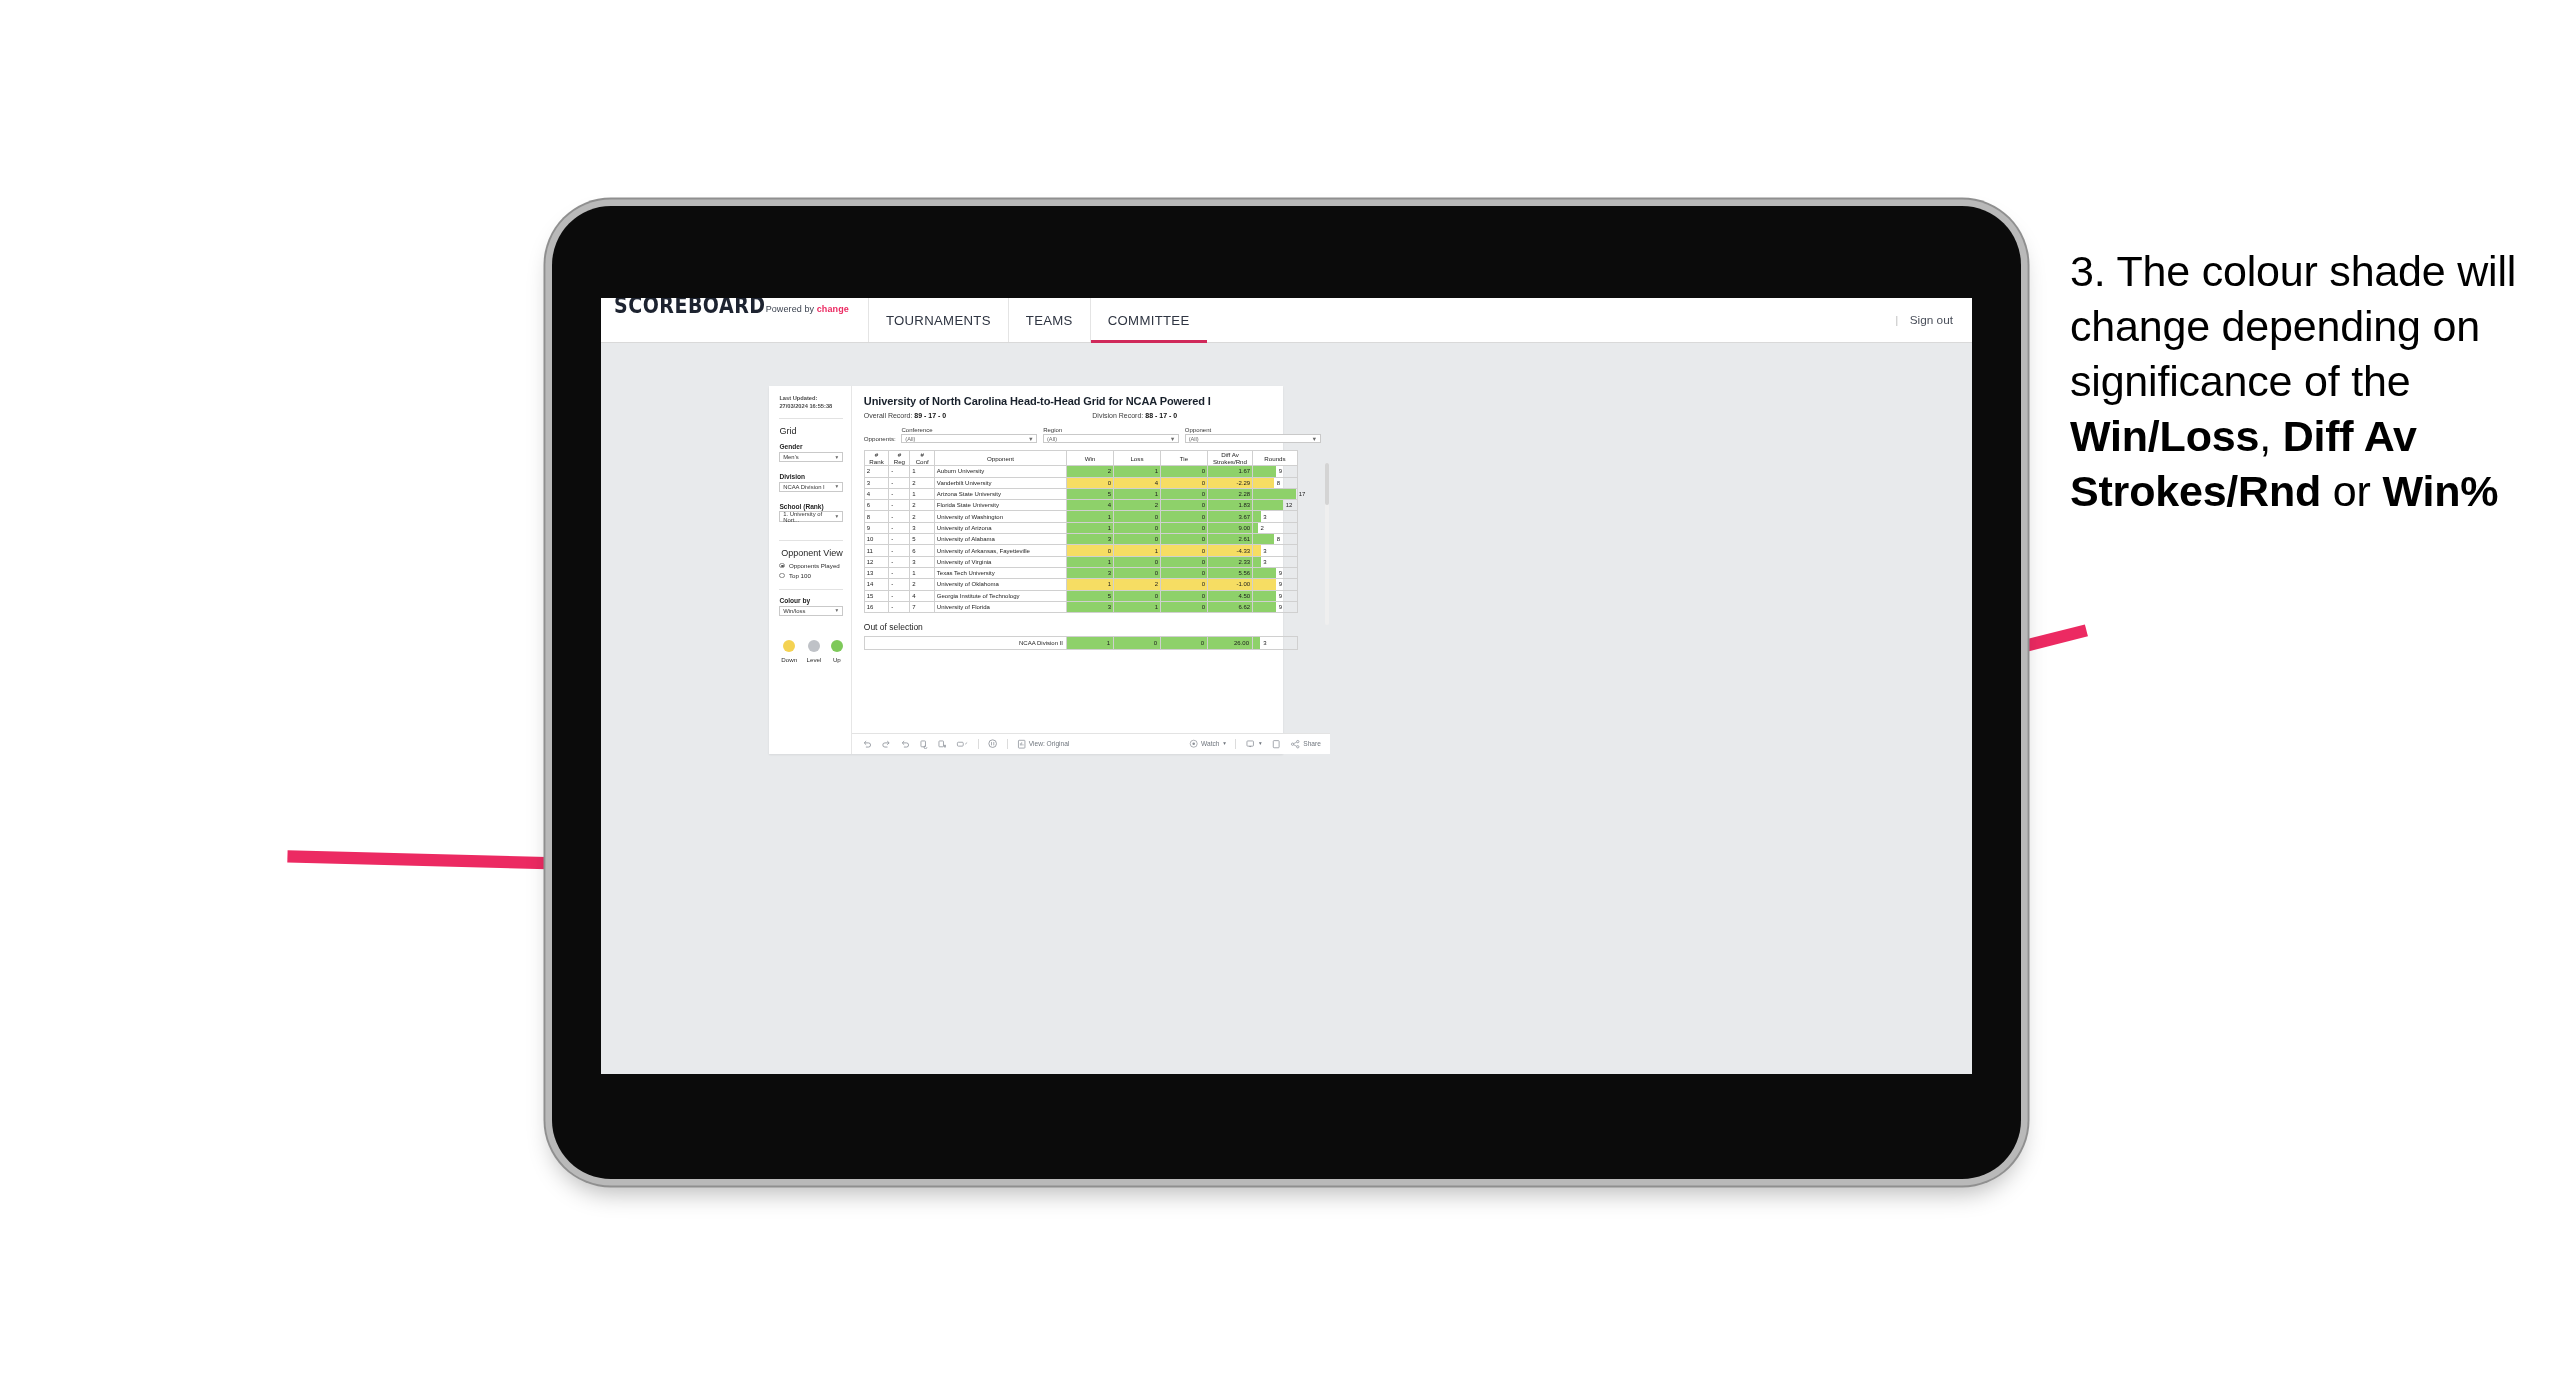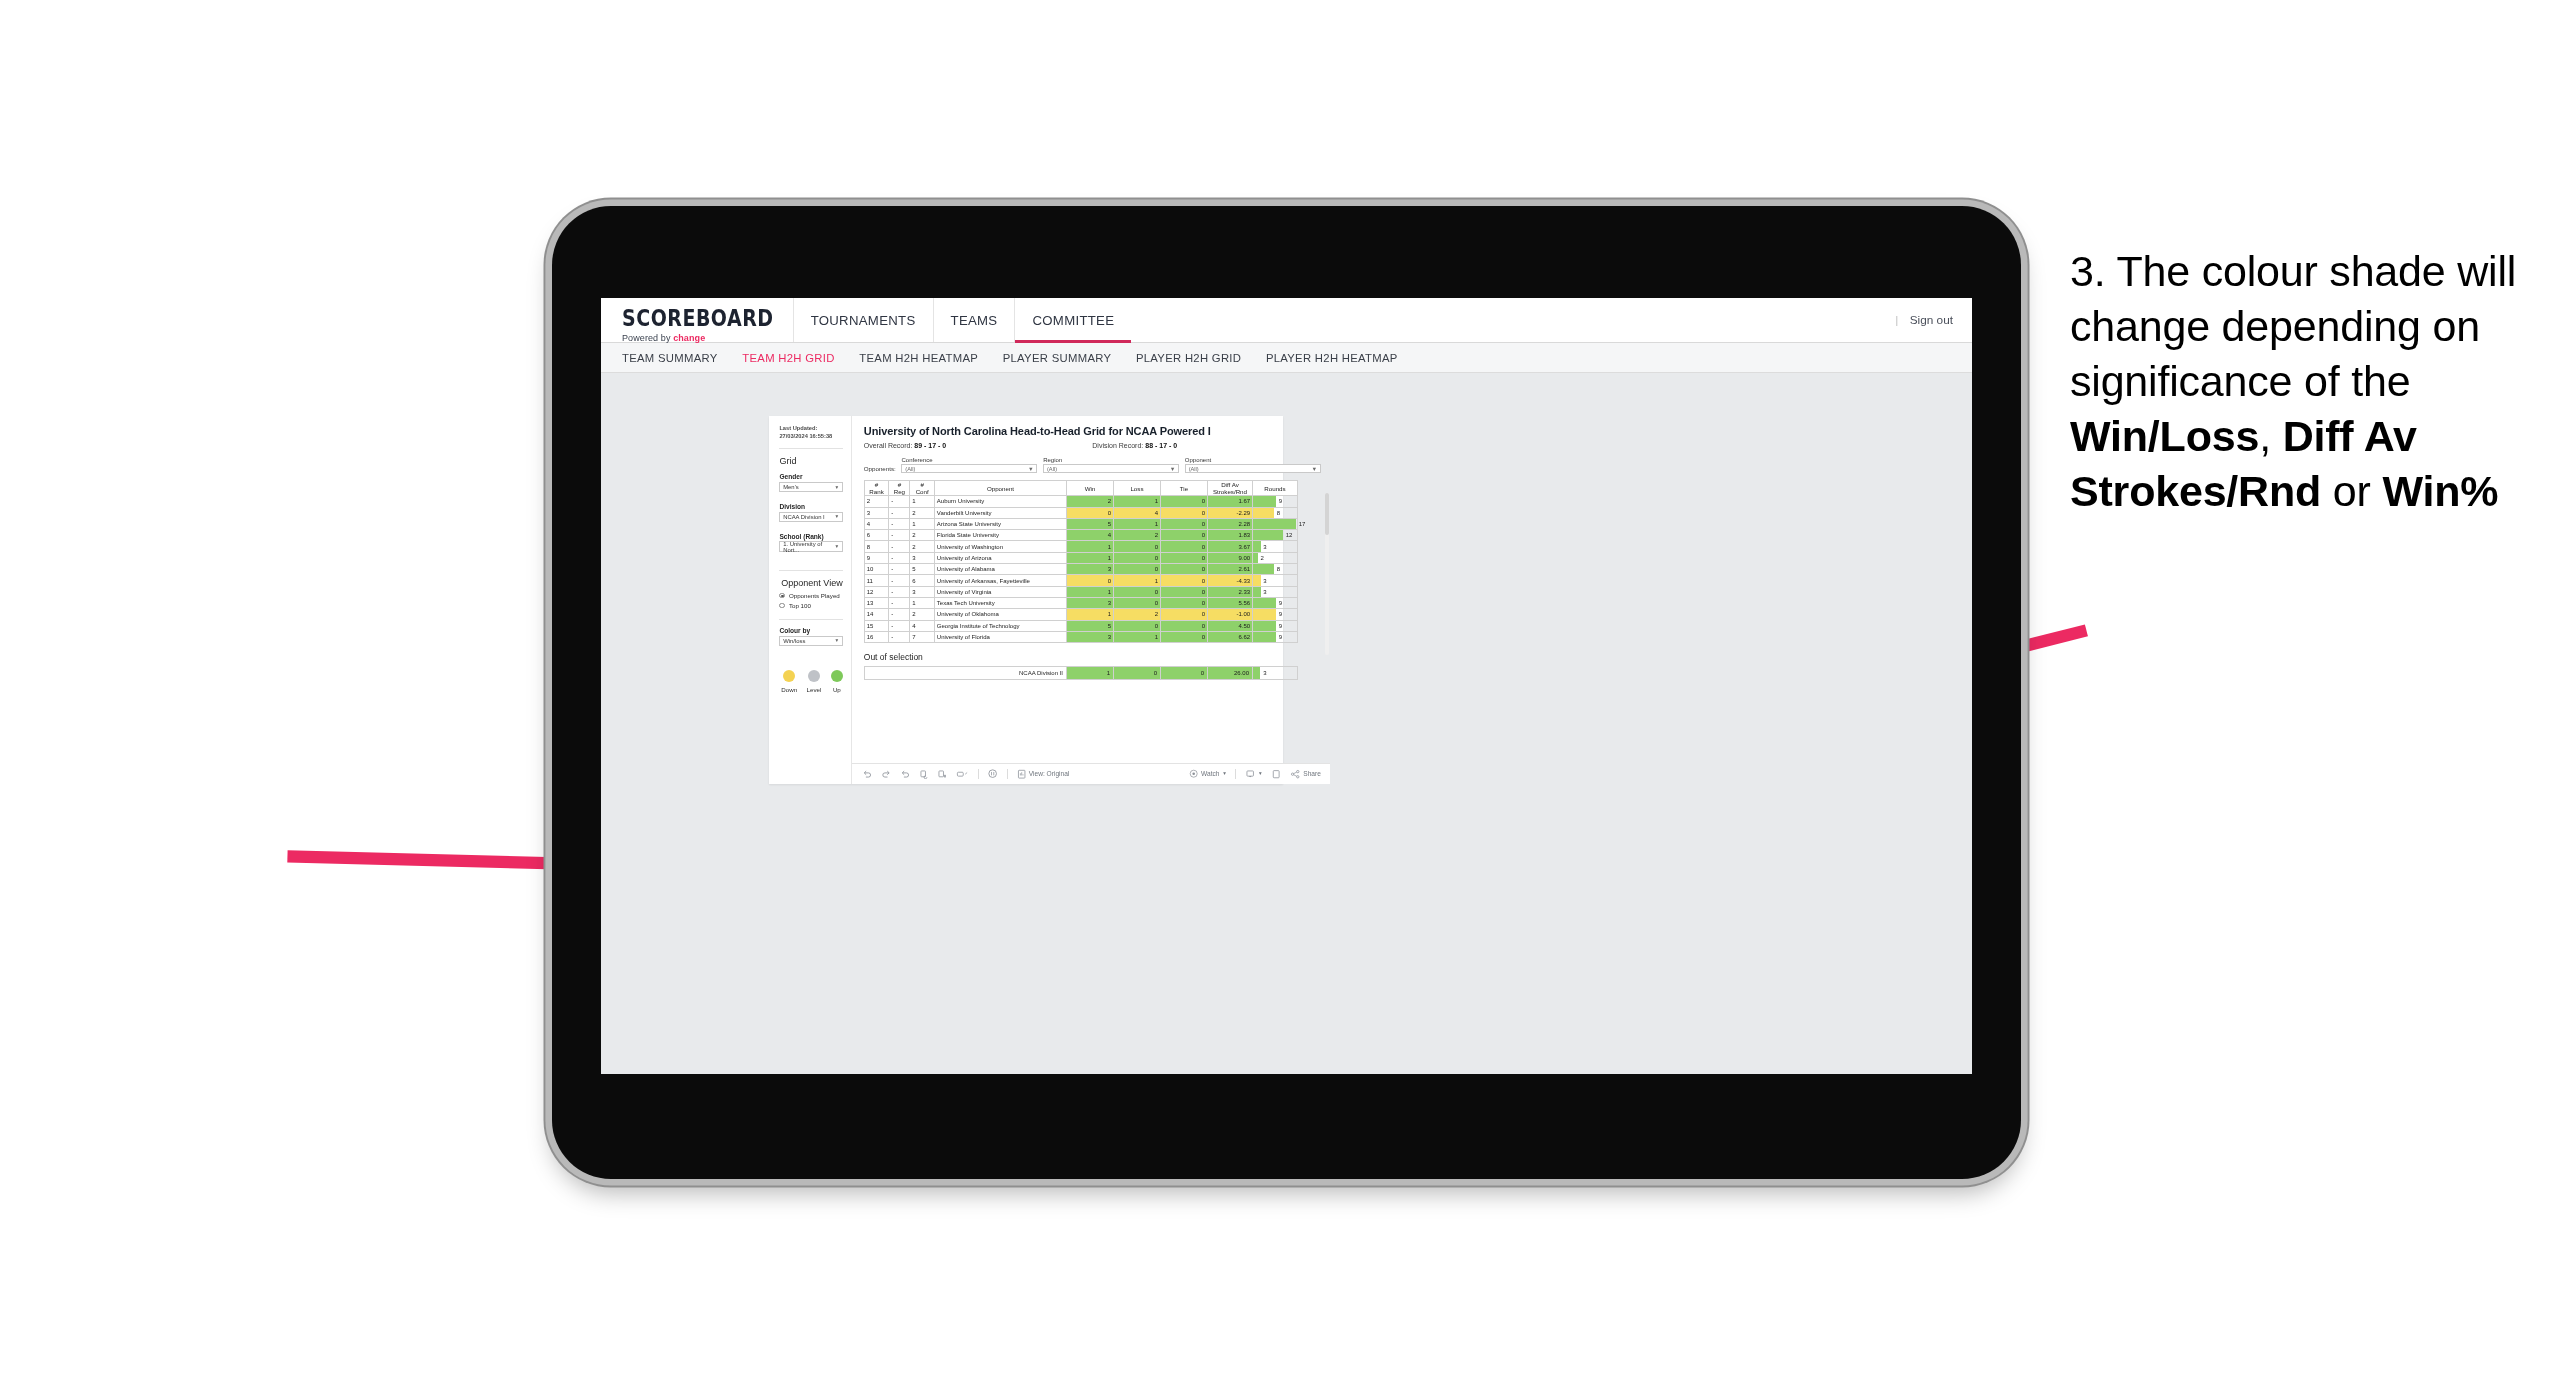--- a/index.html
+++ b/index.html
@@ -34,21 +34,21 @@
   #screen {
     position:absolute; left:49px; top:92px; width:1371px; height:776px;
     background:#e8eaec; overflow:hidden;
   }
 
   
   #topnav {
     position:relative; height:45px; background:#ffffff;
     display:flex; align-items:stretch; border-bottom:0.9px solid #d9d9d9;
   }
-  #brand { display:flex; flex-direction:column; justify-content:center; padding:0 19px 0 21px;margin-top:12px; }
+  #brand { display:flex; flex-direction:row; justify-content:center; padding:0 19px 0 13px; }
   #brand .logo {
     font-family:"DejaVu Sans", sans-serif;
     font-weight:bold; font-size:19px; letter-spacing:0.5px; color:#1d2330;
     line-height:1; transform:scaleY(1.18); transform-origin:left center;
   }
   #brand .tag { font-size:9px; color:#3c4350; margin-top:5.7px; letter-spacing:0.1px; }
   #brand .tag .clippd { color:#ec2a62; font-weight:bold; }
 
   .topnav-item {
     display:flex; align-items:center; padding:0 17px;
@@ -203,28 +203,20 @@
         </div>
         <div class="topnav-item active">
           <span>COMMITTEE</span>
         </div>
         <div id="topnav-right">
           <span class="sep">|</span>
           <span>Sign out</span>
         </div>
       </div>
 
-      <div id="subnav">
-        <div class="subnav-item">TEAM SUMMARY</div>
-        <div class="subnav-item active">TEAM H2H GRID</div>
-        <div class="subnav-item">TEAM H2H HEATMAP</div>
-        <div class="subnav-item">PLAYER SUMMARY</div>
-        <div class="subnav-item">PLAYER H2H GRID</div>
-        <div class="subnav-item">PLAYER H2H HEATMAP</div>
-      </div>
 
       <div id="workarea">
         <div id="viz">
 
           <div id="filters">
             <div class="upd">Last Updated: 27/03/2024 16:55:38</div>
             <div class="hr"></div>
             <div class="f-title">Grid</div>
 
             <div class="f-label">Gender</div>

